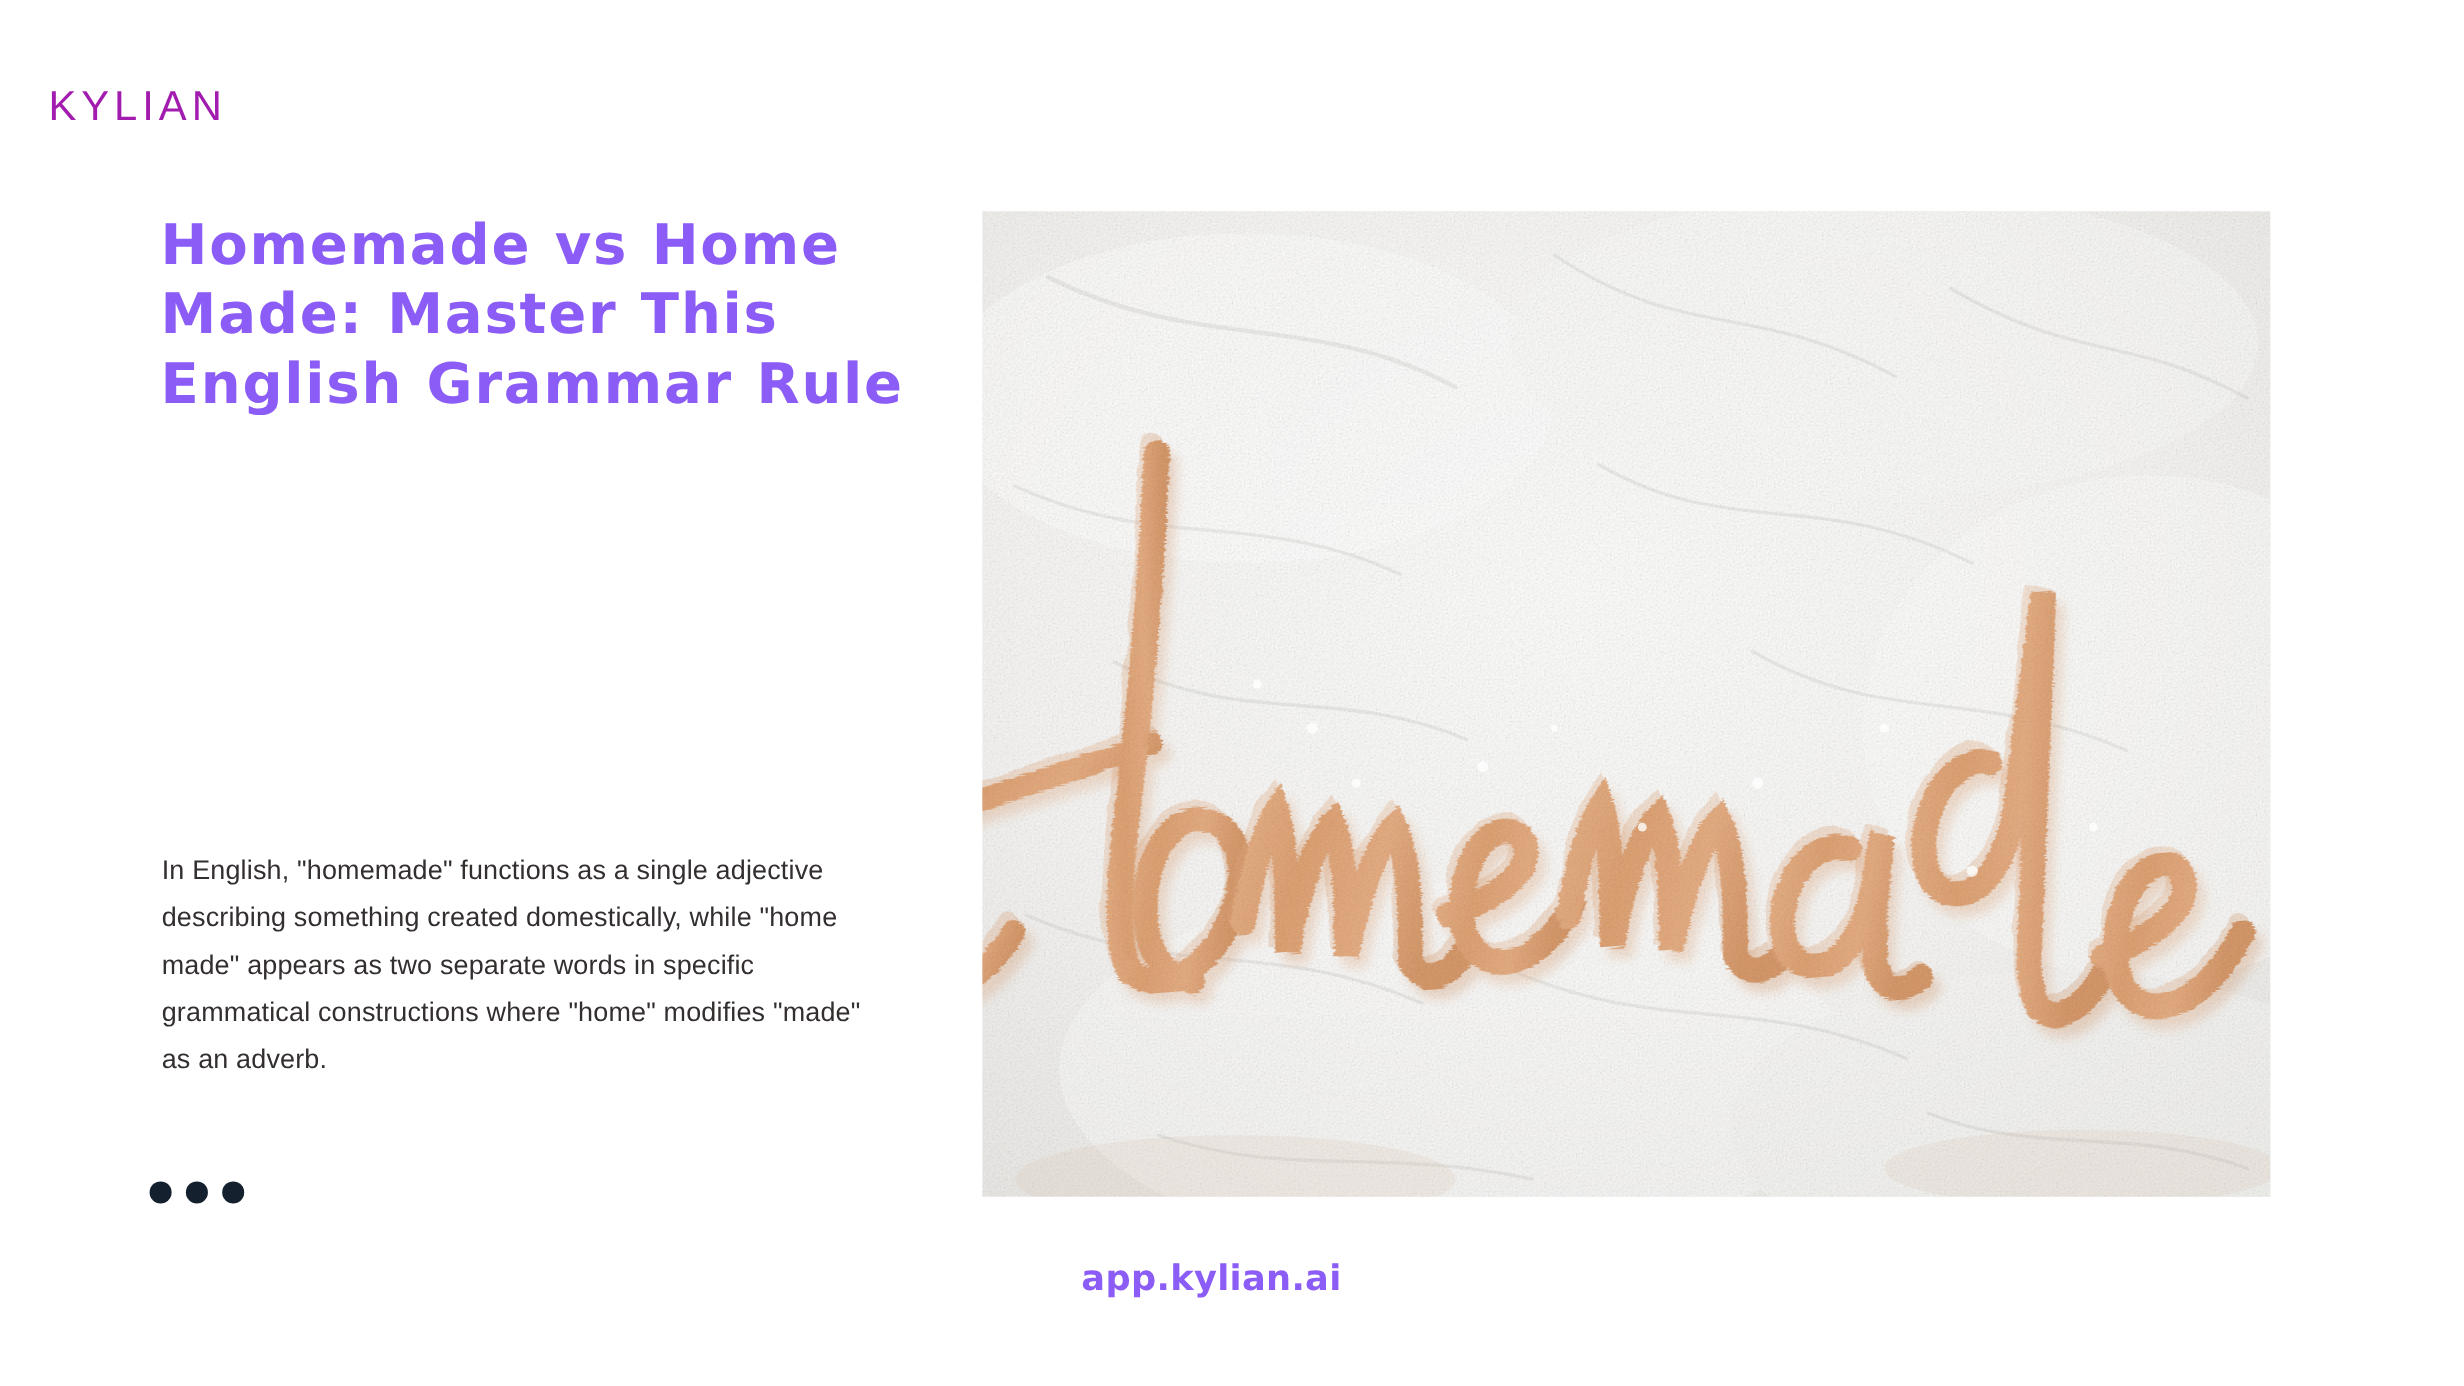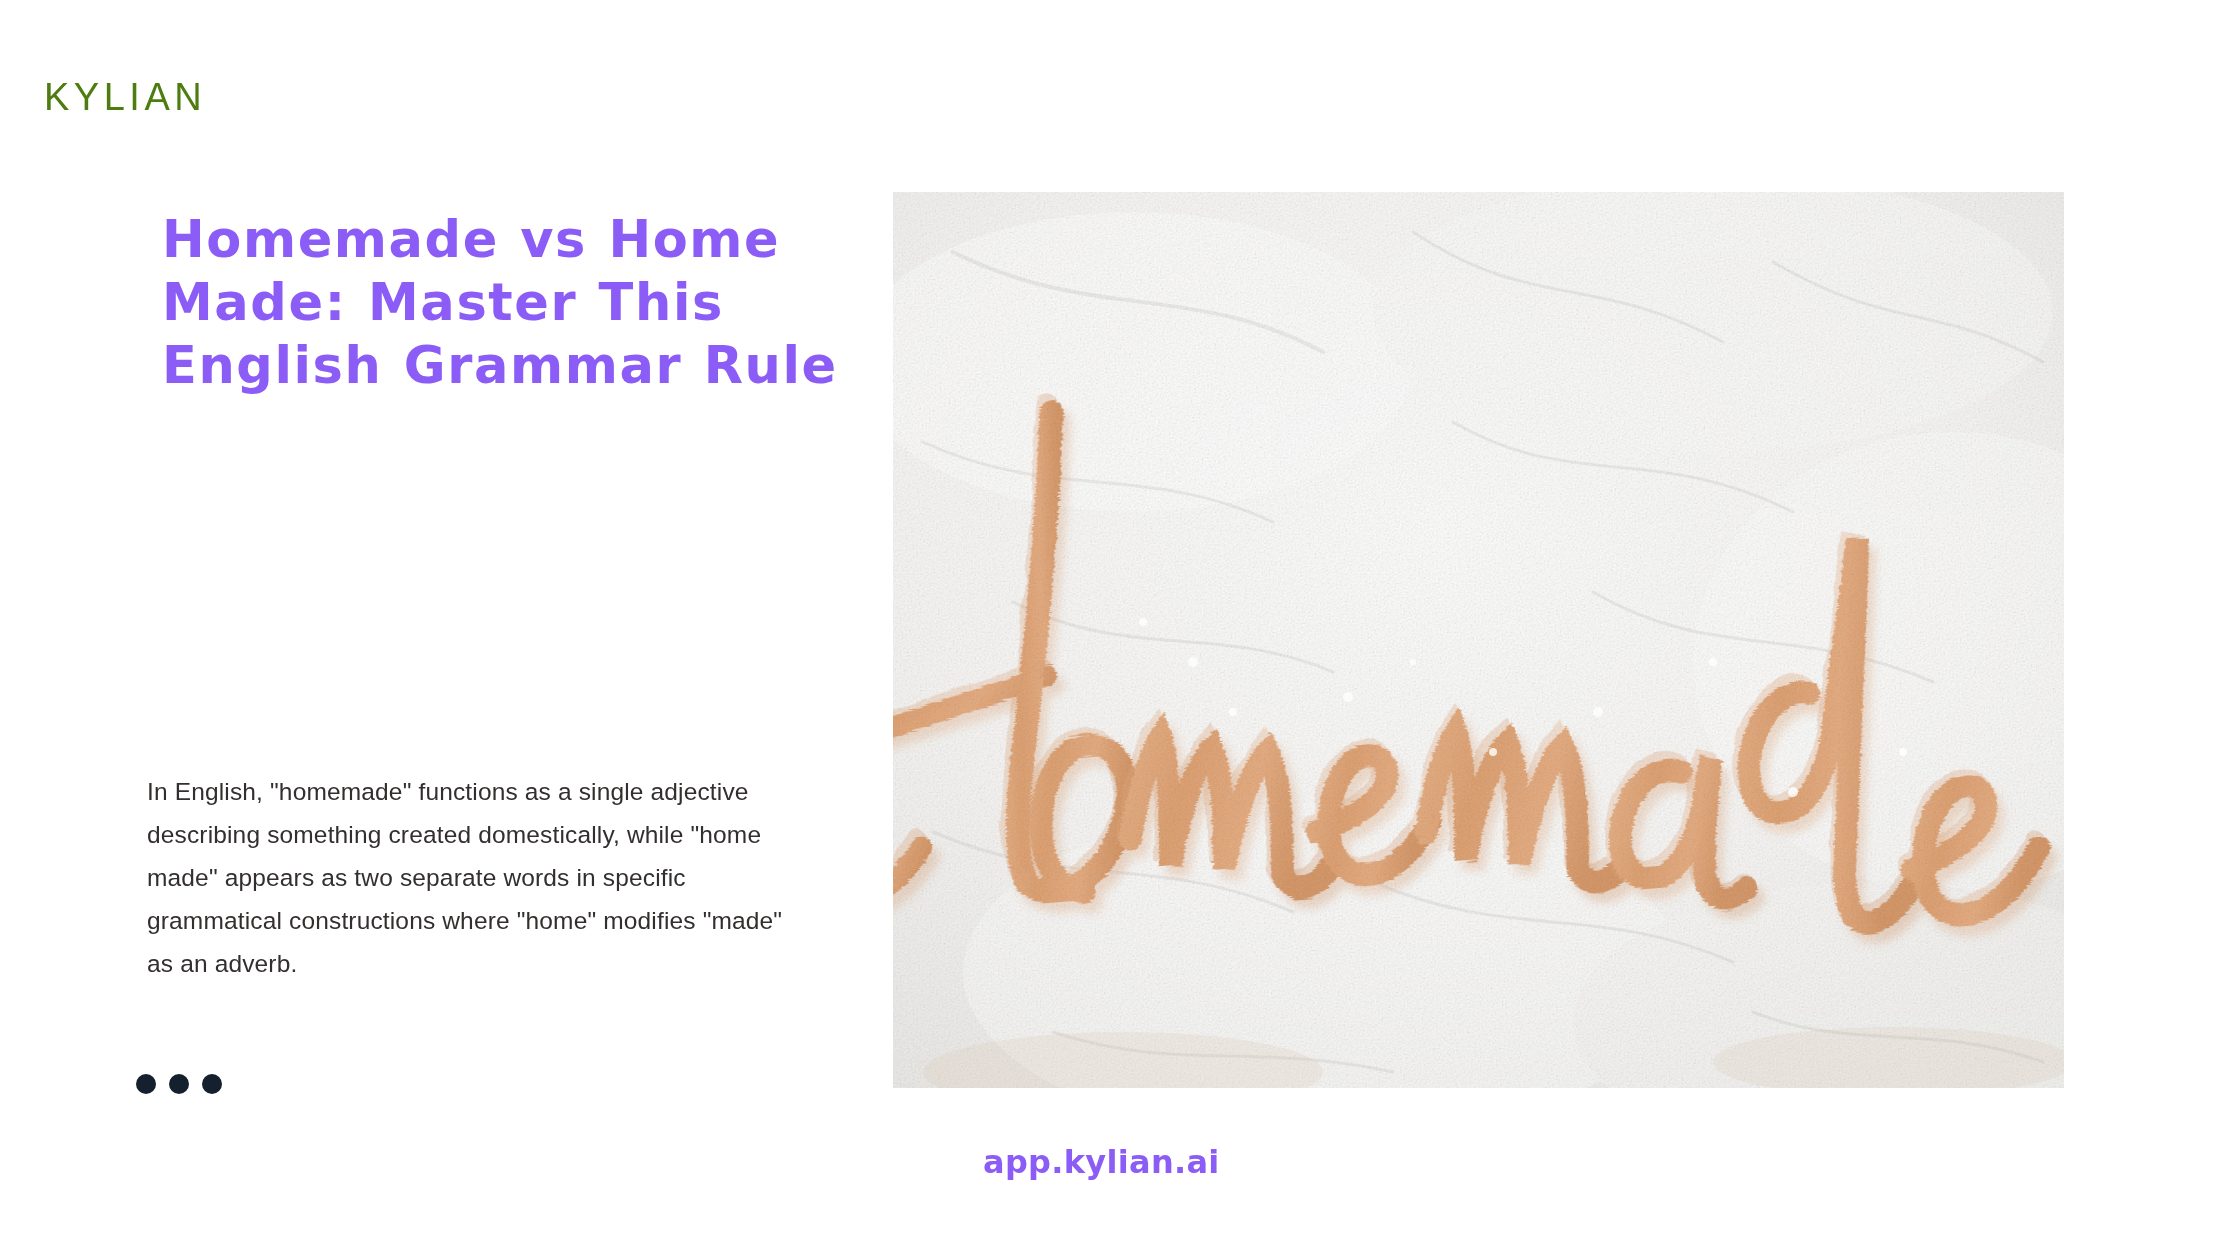--- a/index.html
+++ b/index.html
@@ -23,21 +23,21 @@
 
   
   .brand-logo {
     position: absolute;
     left: 44px;
     top: 78px;
     font-family: "Liberation Sans", sans-serif;
     font-size: 38px;
     font-weight: 300;
     letter-spacing: 4.5px;
-    color: #4d7c0f;
+    color: #a21caf;
     line-height: 1;
     white-space: nowrap;
   }
 
   
   .left-col {
     position: absolute;
     left: 146px;
     top: 192px;
     width: 720px;
@@ -48,21 +48,21 @@
     position: absolute;
     left: 0;
     top: 0;
     width: 720px;
     font-family: "DejaVu Sans", sans-serif;
     font-size: 51px;
     font-weight: bold;
     line-height: 63px;
     letter-spacing: 1.6px;
     color: #8b5cf6;
-    margin: 16px;
+    margin: 0;
     word-spacing: 2px;
   }
 
   .body-copy {
     position: absolute;
     left: 1px;
     top: 578px;
     width: 660px;
     font-family: "Liberation Sans", sans-serif;
     font-size: 24.5px;

